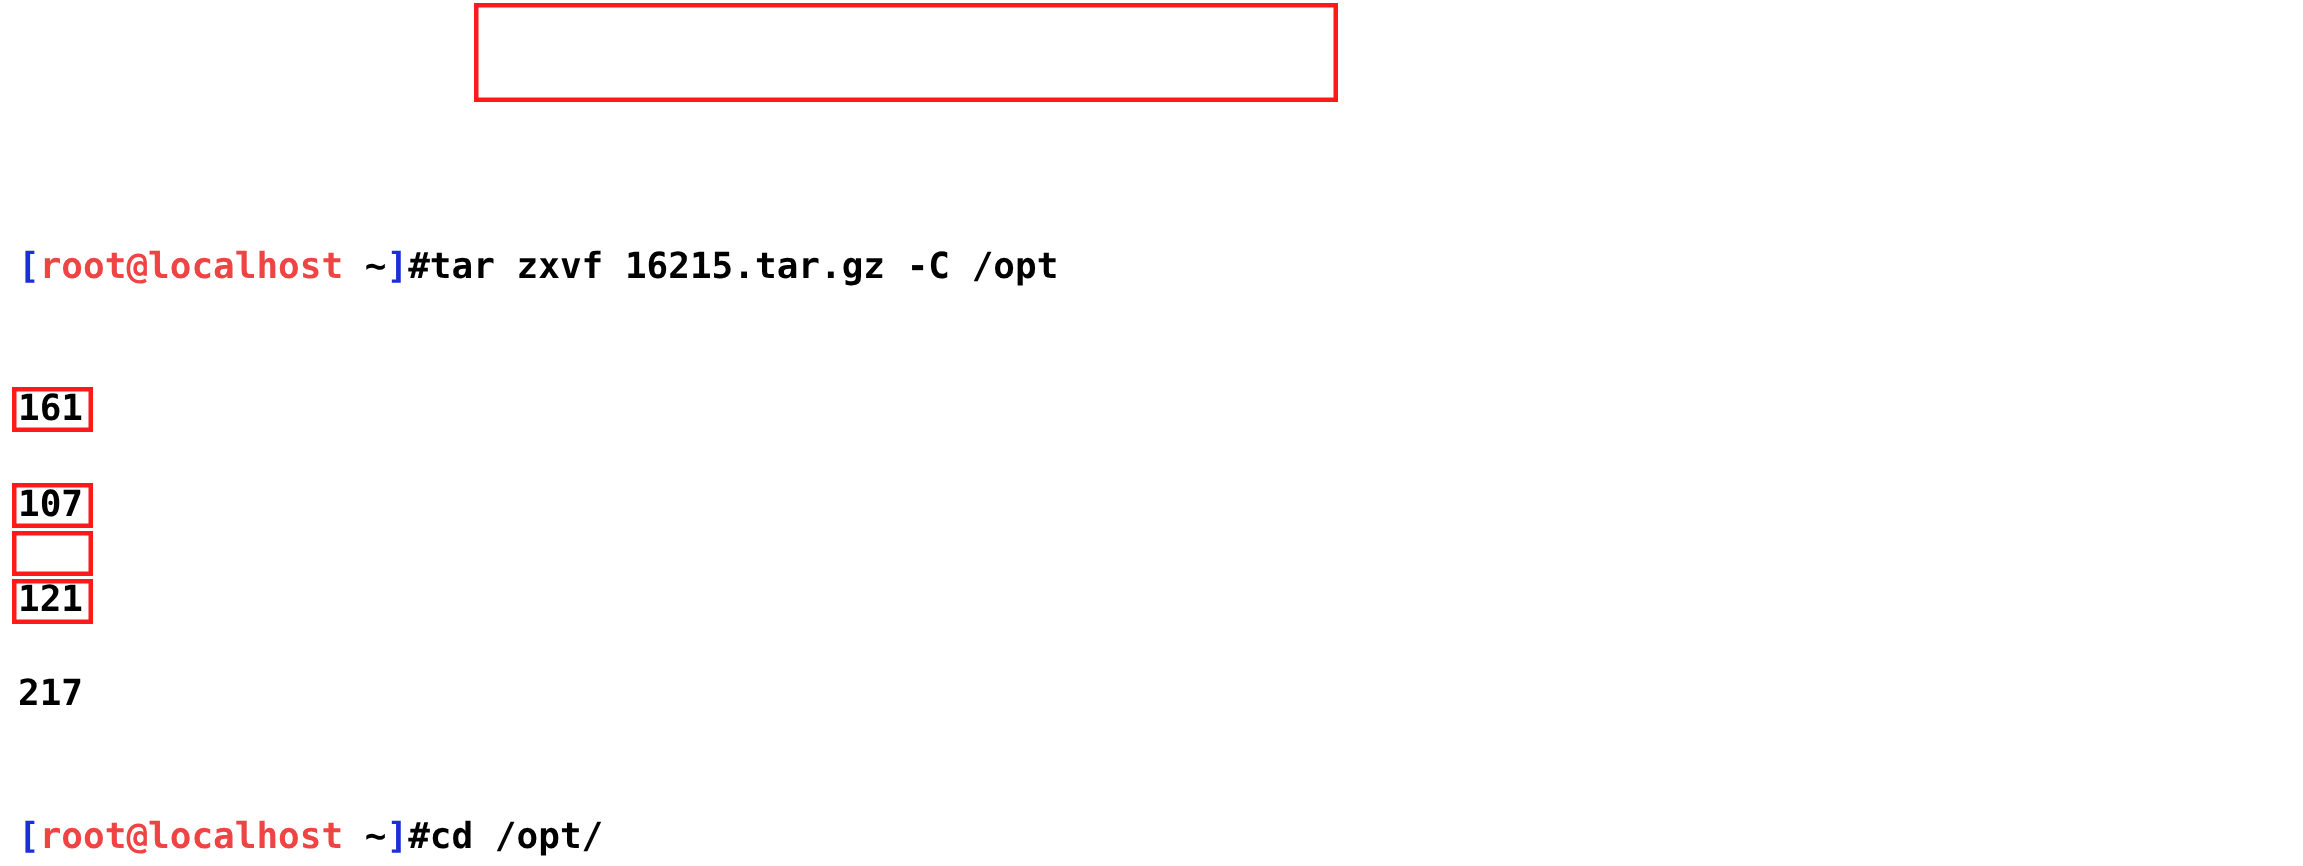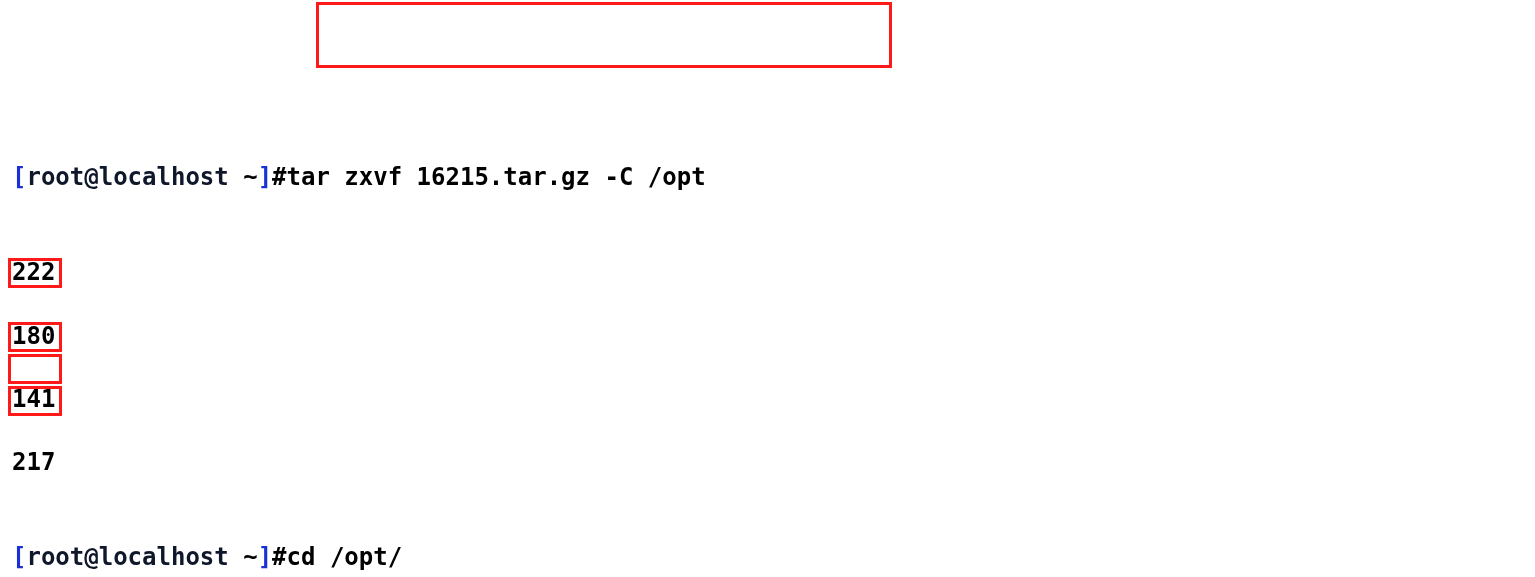--- a/index.html
+++ b/index.html
@@ -8,41 +8,41 @@
     background: #ffffff;
     font-family: "DejaVu Sans Mono", "Liberation Mono", Consolas, monospace;
     font-size: 24px;
     line-height: 1.32;
     font-weight: 700;
     color: #000000;
     white-space: pre;
     position: relative;
   }
   .bracket, .blue { color: #1a2fd6; }
-  .red { color: #0f172a; }
+  .red { color: #ef4444; }
   .black { color: #000000; }
   .line { display: block; }
   .redbox {
     position: absolute;
     border: 3px solid #ff1a1a;
     pointer-events: none;
     box-sizing: border-box;
   }
 </style>
 </head>
 <body>
 
 
 
 
 <span class="line"><span class="bracket">[</span><span class="red">root</span><span class="red">@</span><span class="red">localhost</span><span> </span><span class="black">~</span><span class="bracket">]</span><span class="black">#</span><span class="black">tar zxvf 16215.tar.gz -C /opt</span></span>
 
-<span class="line"><span>222</span></span>
-<span class="line"><span>180</span></span>
-<span class="line"><span>141</span></span>
+<span class="line"><span>161</span></span>
+<span class="line"><span>107</span></span>
+<span class="line"><span>121</span></span>
 <span class="line"><span>217</span></span>
 
 <span class="line"><span class="bracket">[</span><span class="red">root</span><span class="red">@</span><span class="red">localhost</span><span> </span><span class="black">~</span><span class="bracket">]</span><span class="black">#</span><span class="black">cd /opt/</span></span>
 
 
 
 
 
 
 

